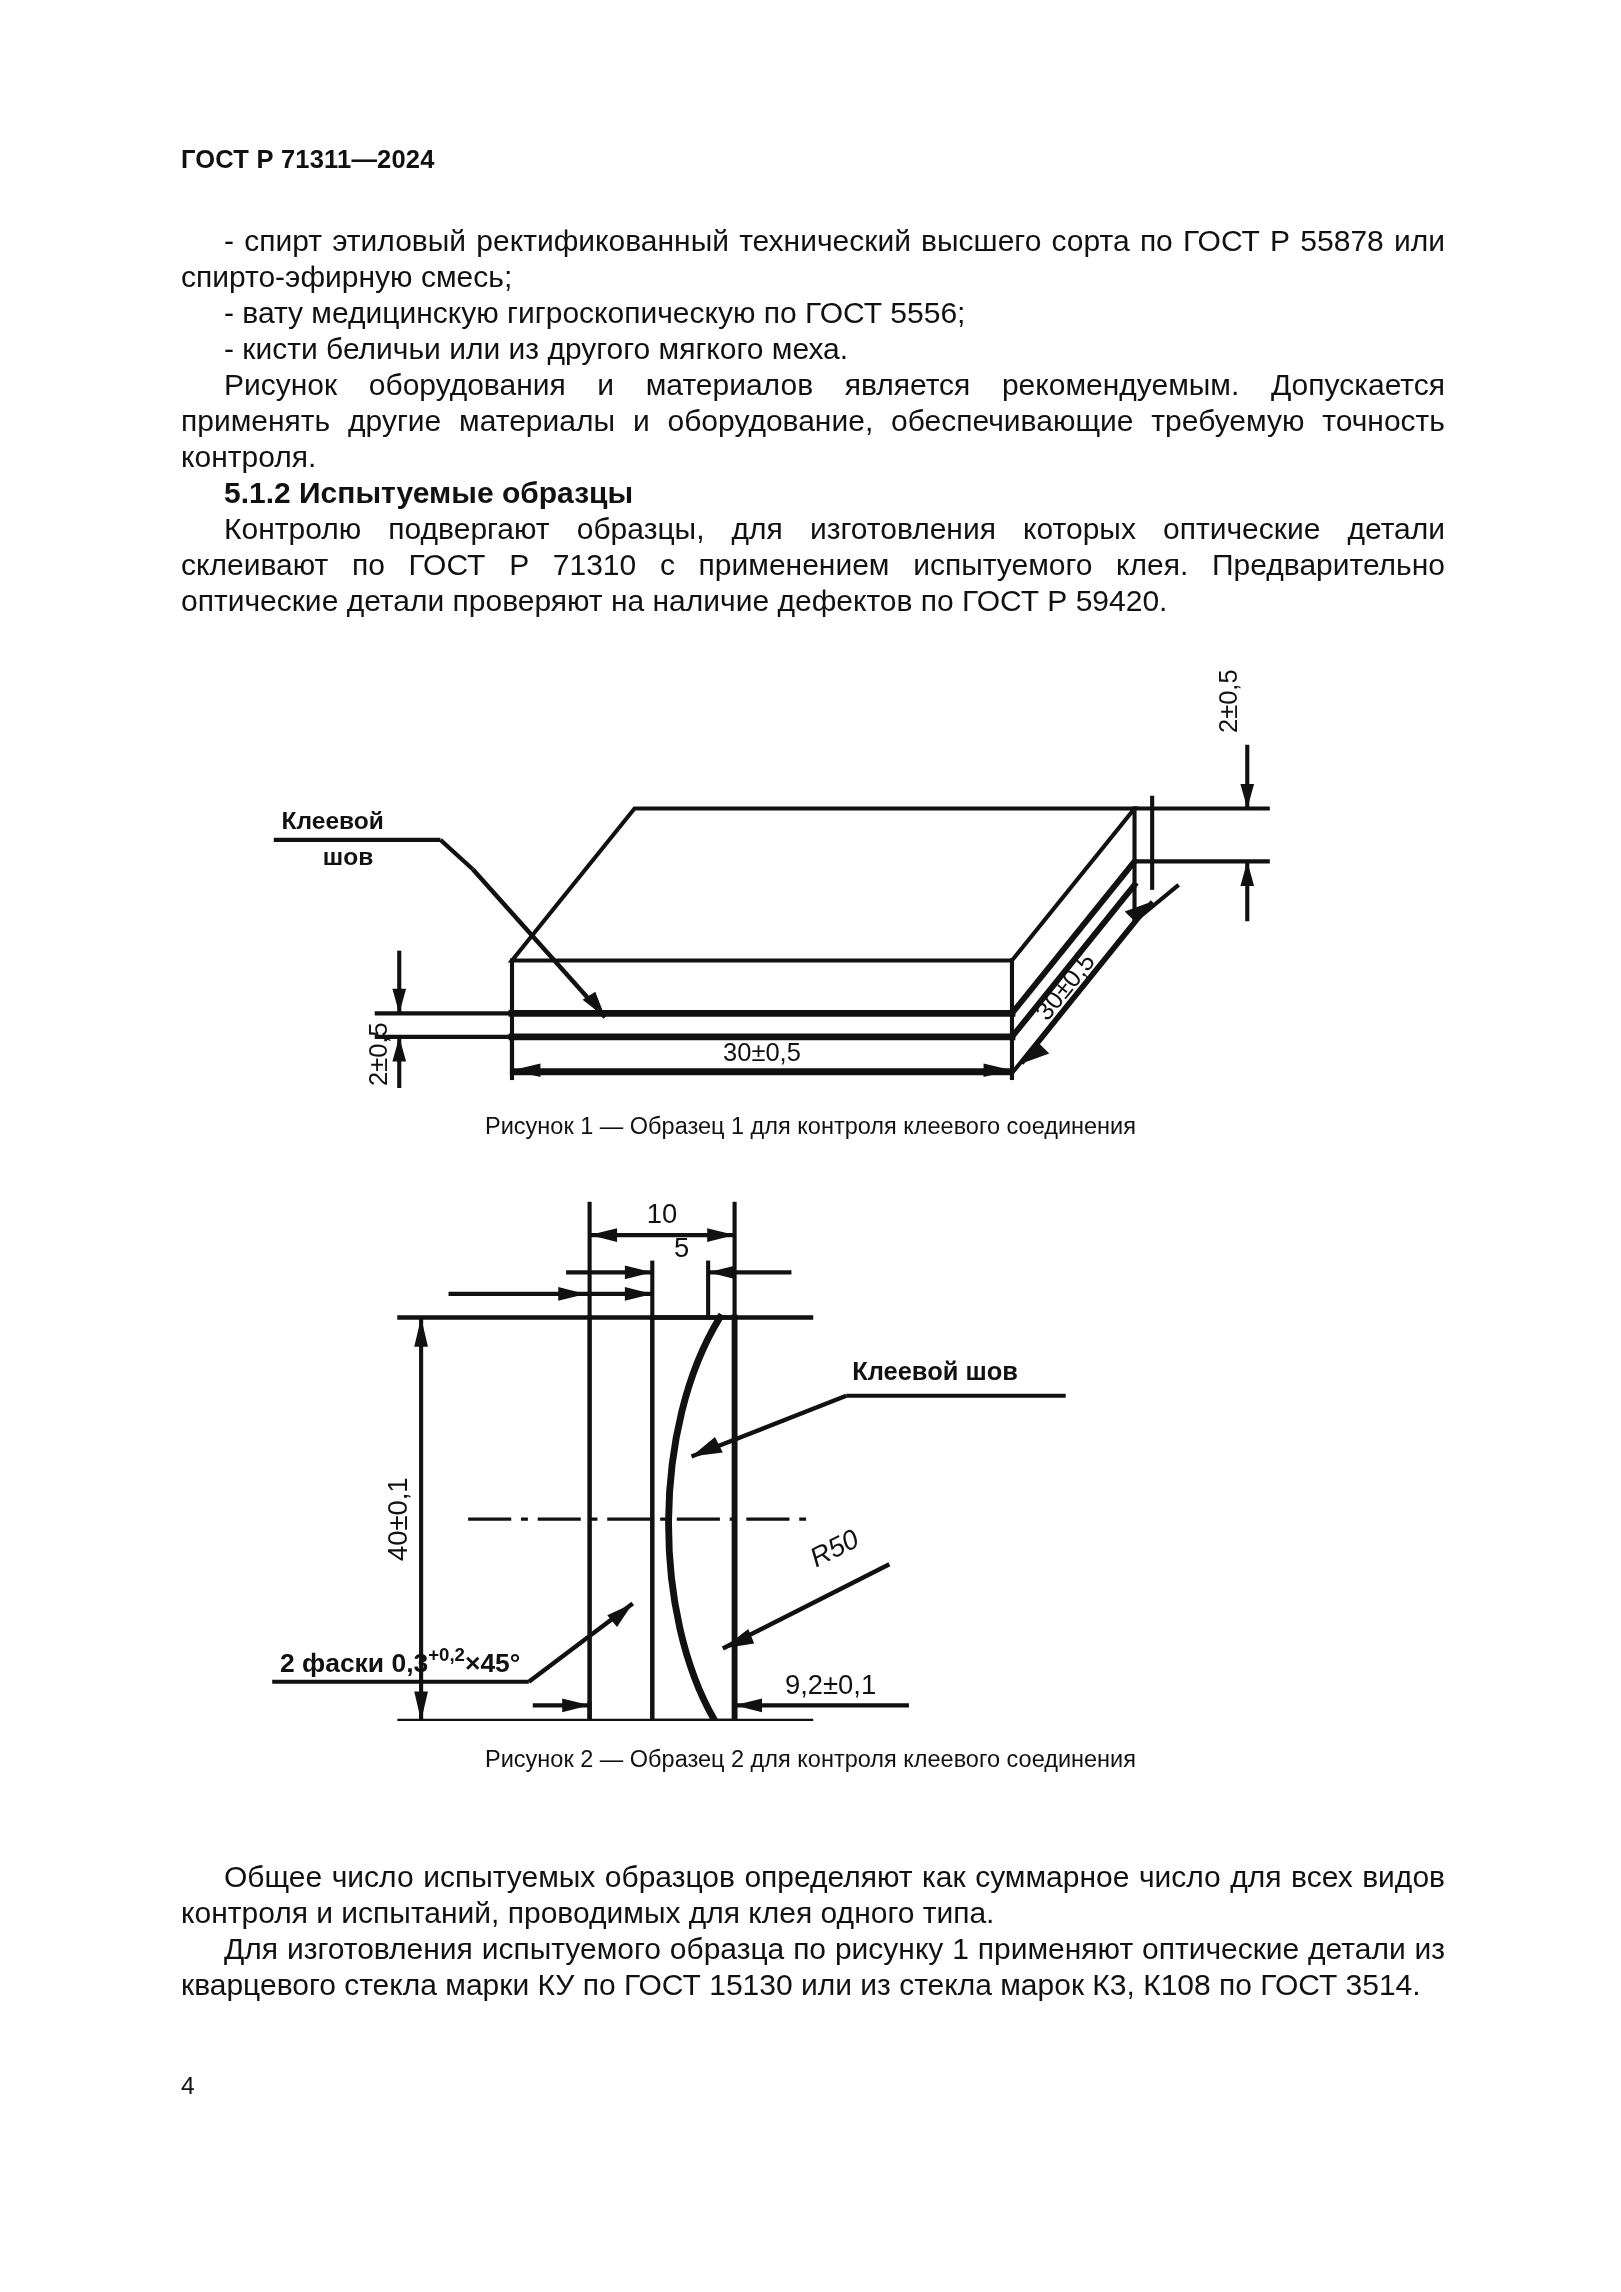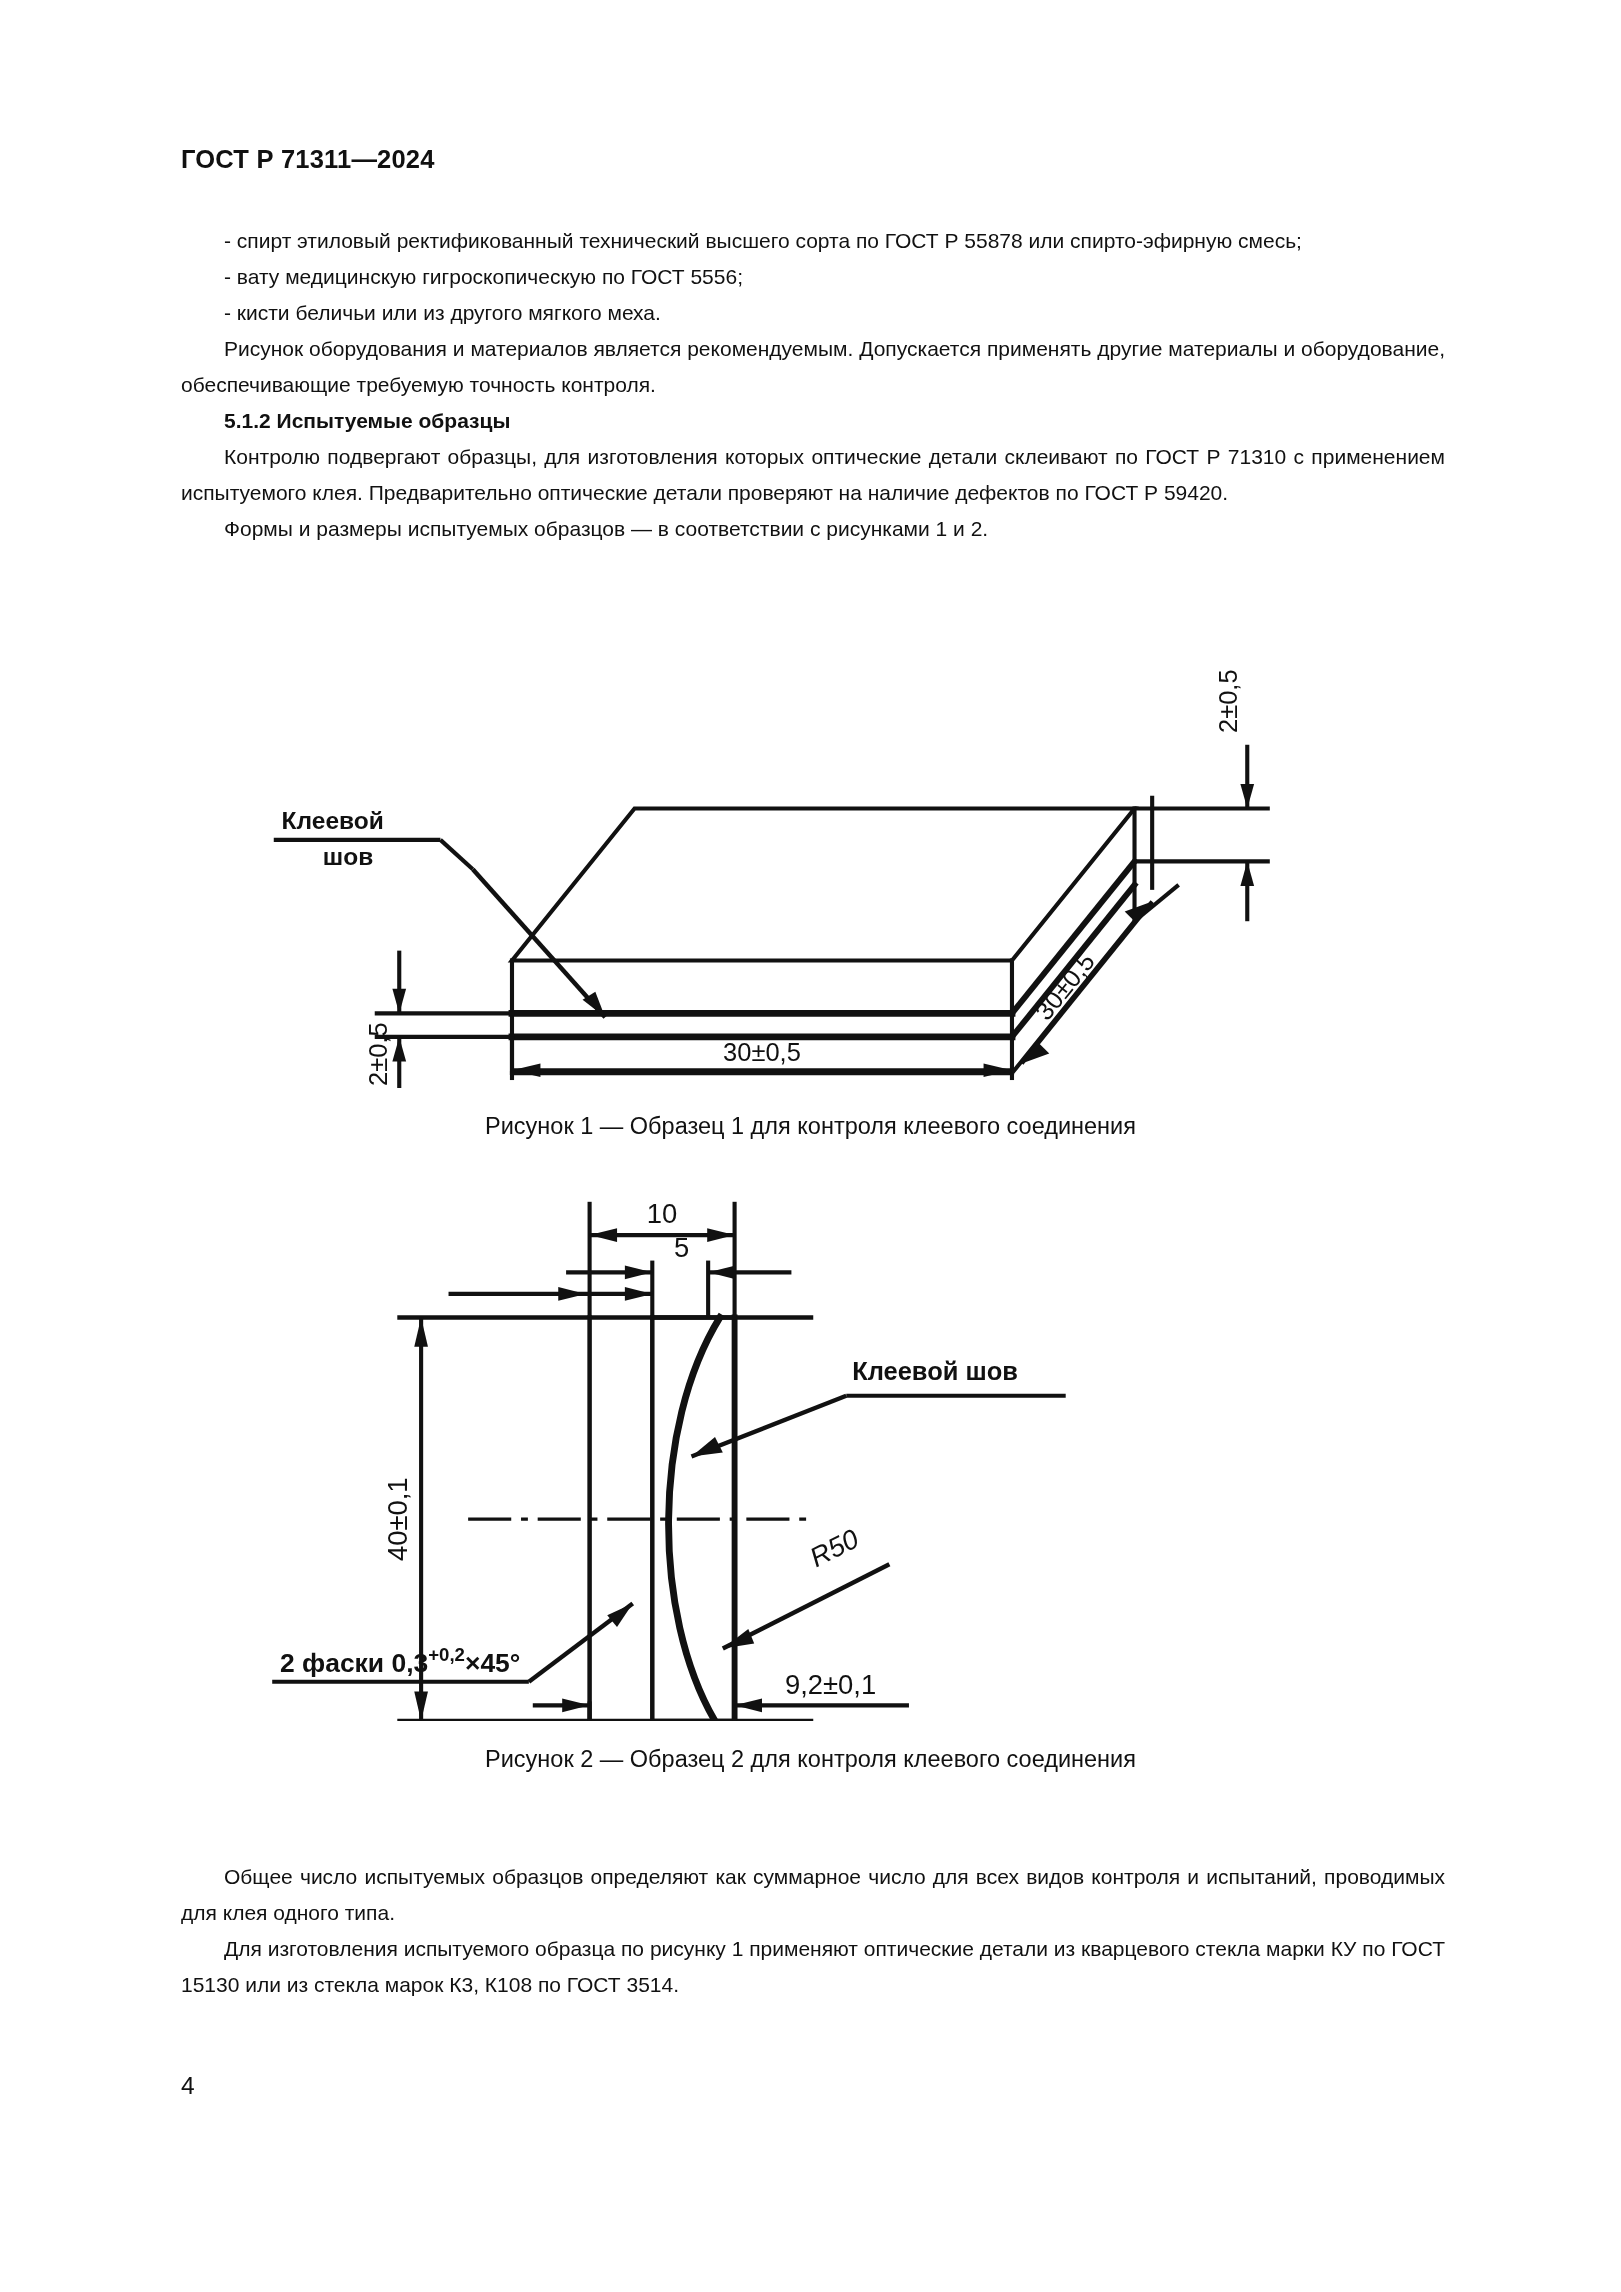--- a/index.html
+++ b/index.html
@@ -31,21 +31,21 @@
 
   
   .body-col {
     position: absolute;
     left: 181px;
     top: 223px;
     width: 1264px;
   }
   p.tx {
     margin: 0;
-    font-size: 21px;
+    font-size: 30px;
     line-height: 36px;
     text-align: justify;
     text-justify: inter-word;
     hyphens: none;
   }
   p.tx.ind { text-indent: 43px; }
   p.tx.bold { font-weight: bold; text-indent: 43px; }
   p.tx.nojust { text-align: left; }
 
   
@@ -90,21 +90,20 @@
 
   <div class="doc-header">ГОСТ Р 71311—2024</div>
 
   <div class="body-col">
     <p class="tx ind">- спирт этиловый ректификованный технический высшего сорта по ГОСТ Р 55878 или спирто-эфирную смесь;</p>
     <p class="tx ind">- вату медицинскую гигроскопическую по ГОСТ 5556;</p>
     <p class="tx ind">- кисти беличьи или из другого мягкого меха.</p>
     <p class="tx ind">Рисунок оборудования и материалов является рекомендуемым. Допускается применять другие материалы и оборудование, обеспечивающие требуемую точность контроля.</p>
     <p class="tx bold">5.1.2  Испытуемые образцы</p>
     <p class="tx ind">Контролю подвергают образцы, для изготовления которых оптические детали склеивают по ГОСТ Р 71310 с применением испытуемого клея. Предварительно оптические детали проверяют на наличие дефектов по ГОСТ Р 59420.</p>
-    <p class="tx ind nojust">Формы и размеры испытуемых образцов — в соответствии с рисунками 1 и 2.</p>
   </div>
 
   <div class="figure" style="top:627px;">
     <div class="fig-svg-wrap">
       <svg width="1098" height="461" viewBox="0 0 1120 470">
         <g fill="none" stroke="#111111" stroke-width="4.2" stroke-linecap="square">
 
           <path d="M 255 340 L 380 185 L 890 185 L 765 340 Z"></path>
 
           <line x1="255" y1="340" x2="255" y2="455"></line>

